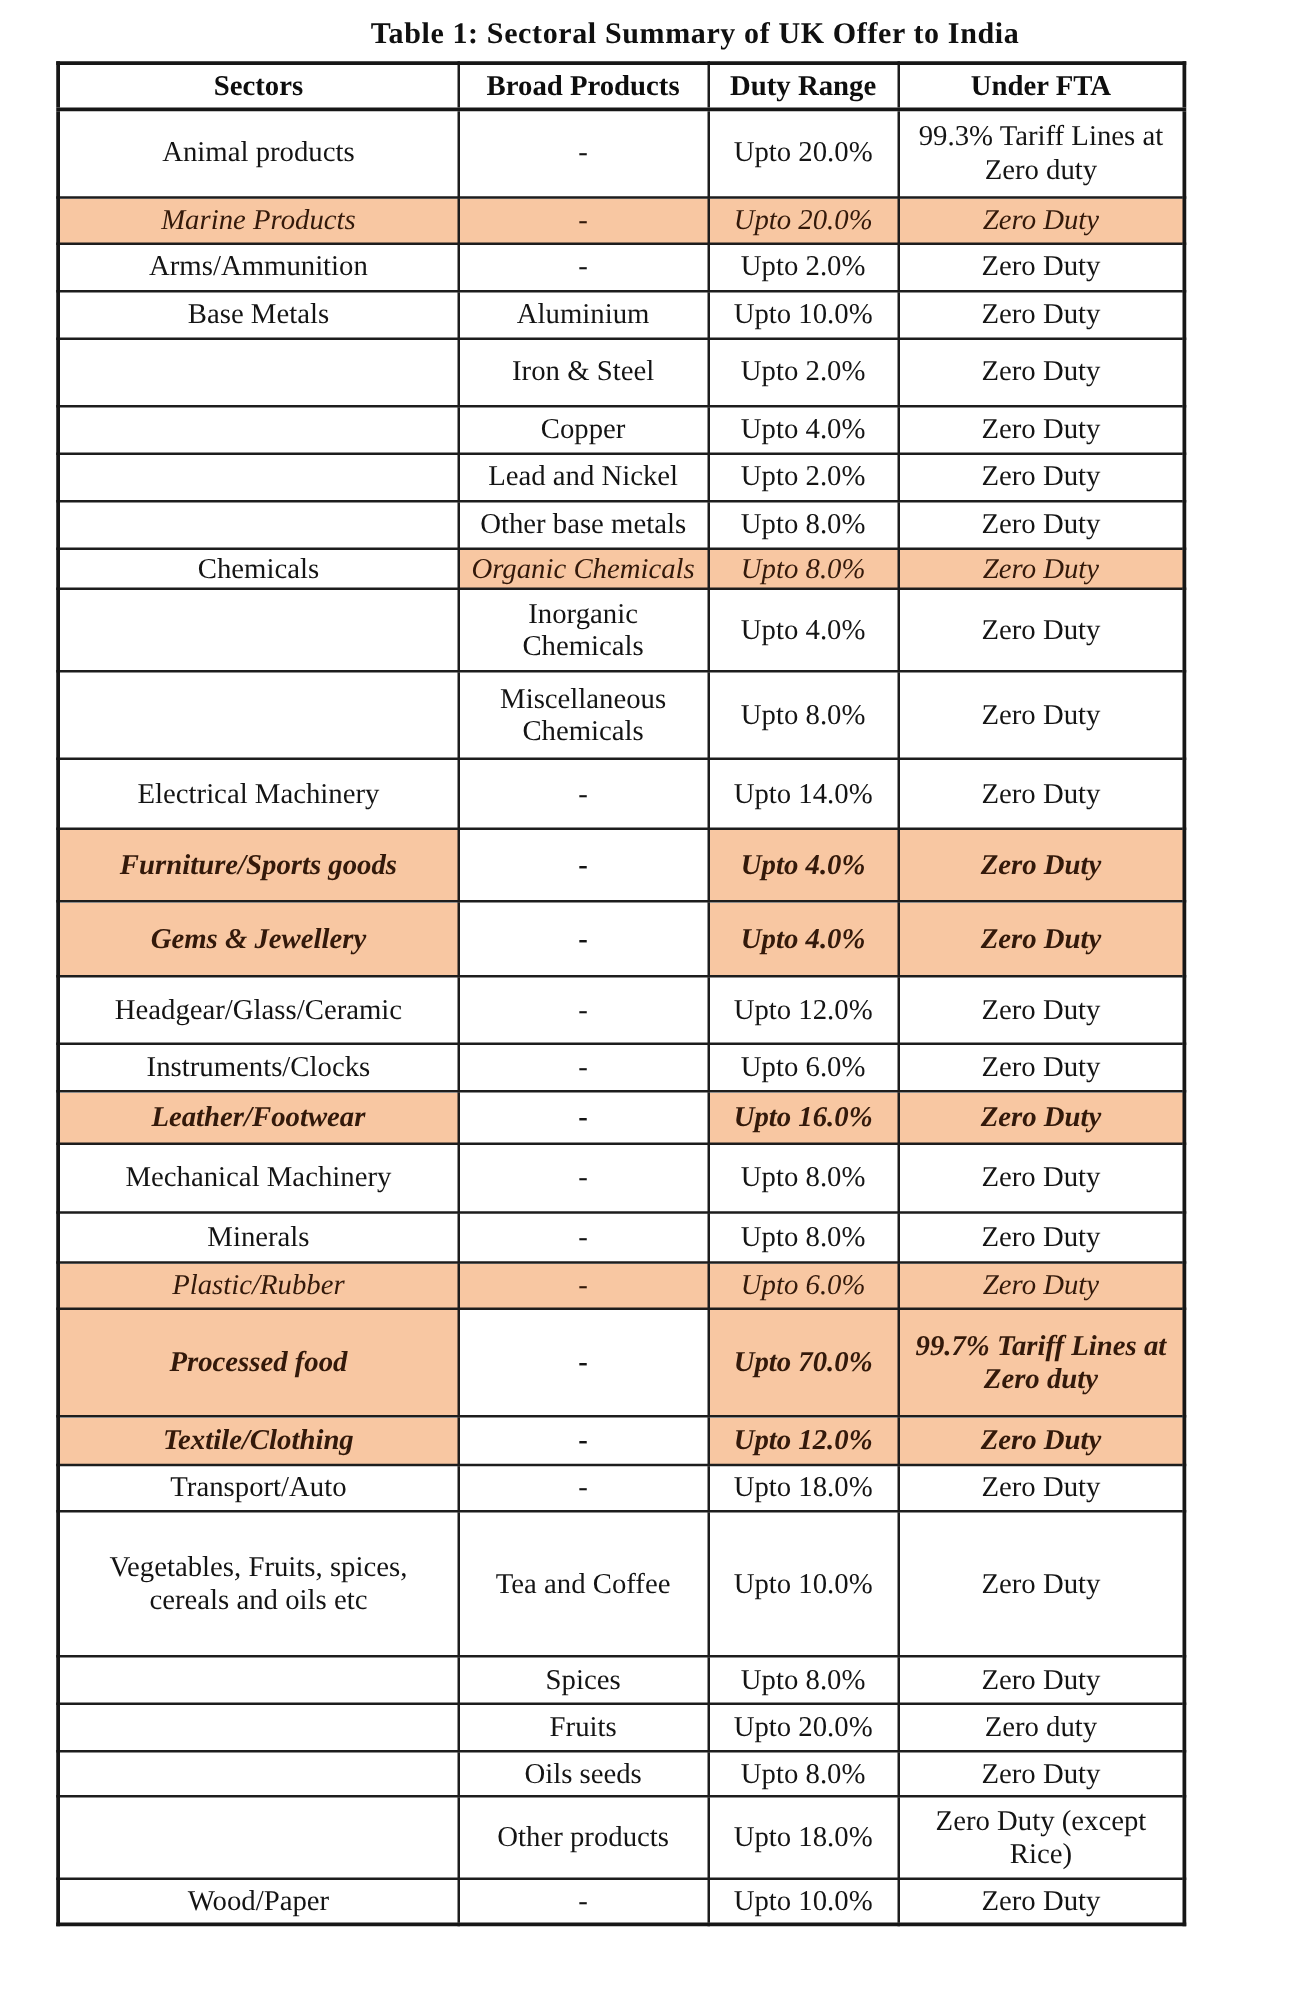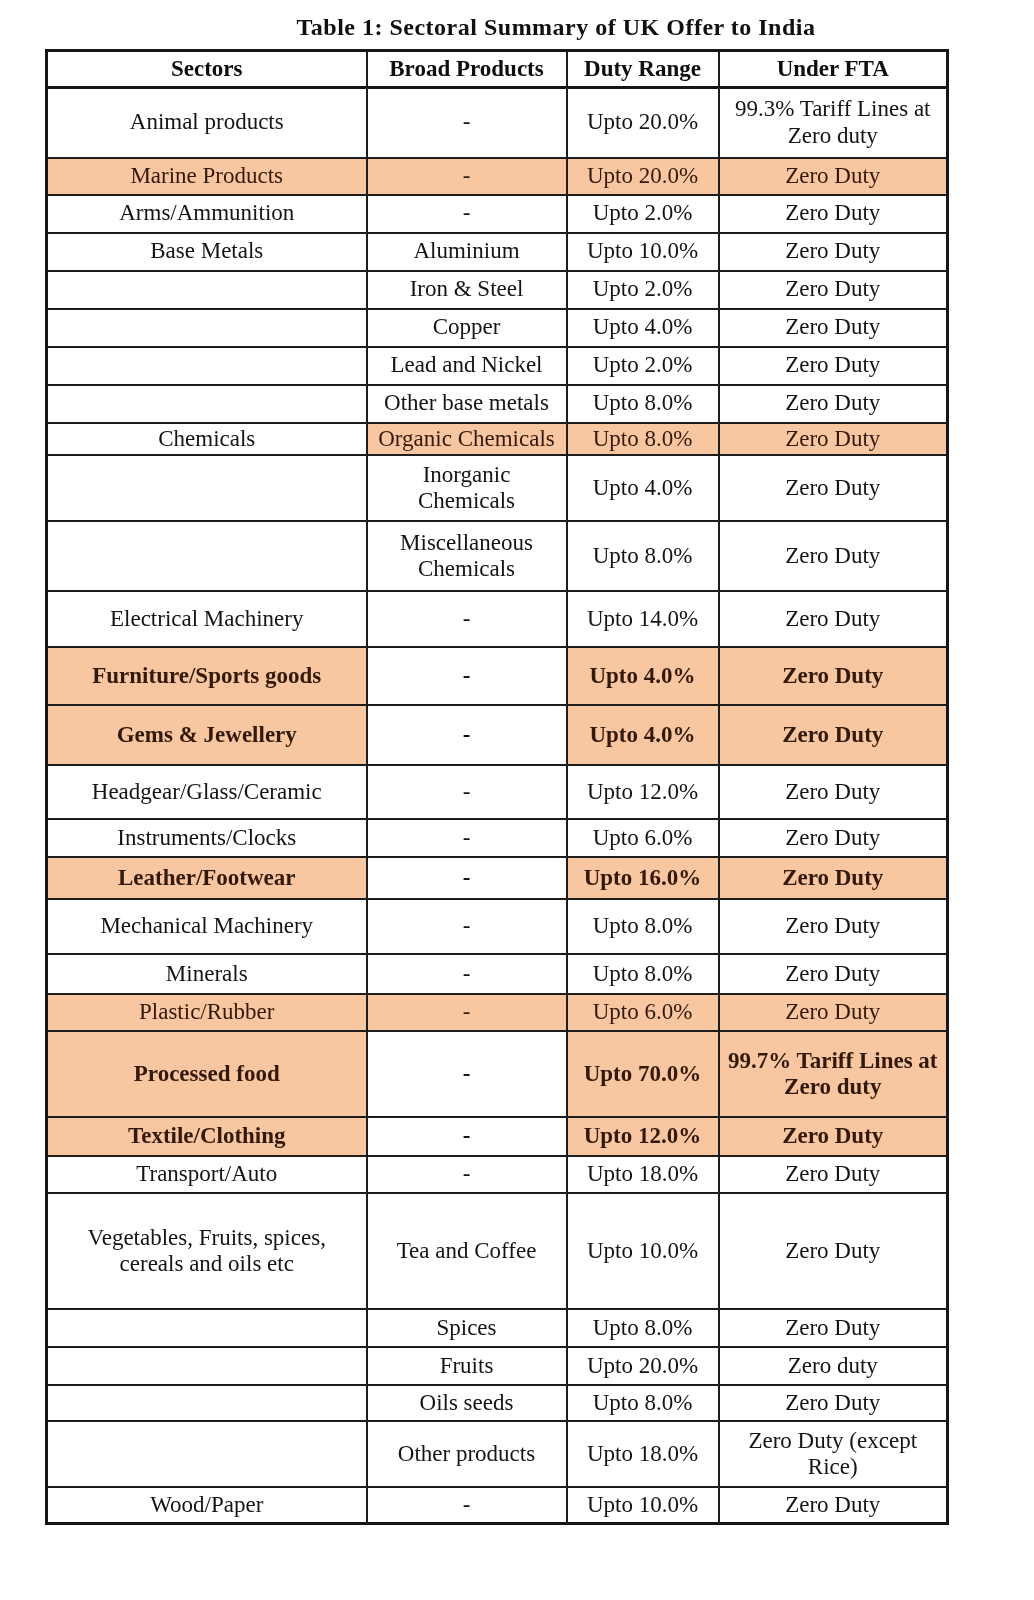--- a/index.html
+++ b/index.html
@@ -35,21 +35,21 @@
     padding:2px 6px;
     overflow:hidden;
   }
   th {
     font-weight:bold;
     height:30px;
     border-bottom:3px solid #161616;
     color:#0e0e0e;
     margin-left:26px;
   }
-  td.hl { background:#f8c7a2; color:#33190a; }
+  td.hl { background:#f8c7a2; color:#33190a;font-style:italic; }
   tr.b td { font-weight:bold; }
 </style>
 </head>
 <body>
 
 <div class="page-title">Table 1: Sectoral Summary of UK Offer to India</div>
 
 <div class="tbl-wrap">
   <table class="summary">
     <colgroup>
@@ -84,21 +84,21 @@
           <td>-</td>
           <td>Upto 2.0%</td>
           <td>Zero Duty</td>
         </tr>
         <tr style="height: 38px; font-family: Liberation Serif, serif;">
           <td>Base Metals</td>
           <td>Aluminium</td>
           <td>Upto 10.0%</td>
           <td>Zero Duty</td>
         </tr>
-        <tr style="height: 38px;">
+        <tr style="height: 54px;">
           <td></td>
           <td>Iron &amp; Steel</td>
           <td>Upto 2.0%</td>
           <td>Zero Duty</td>
         </tr>
         <tr style="height: 38px;">
           <td></td>
           <td>Copper</td>
           <td>Upto 4.0%</td>
           <td>Zero Duty</td>

